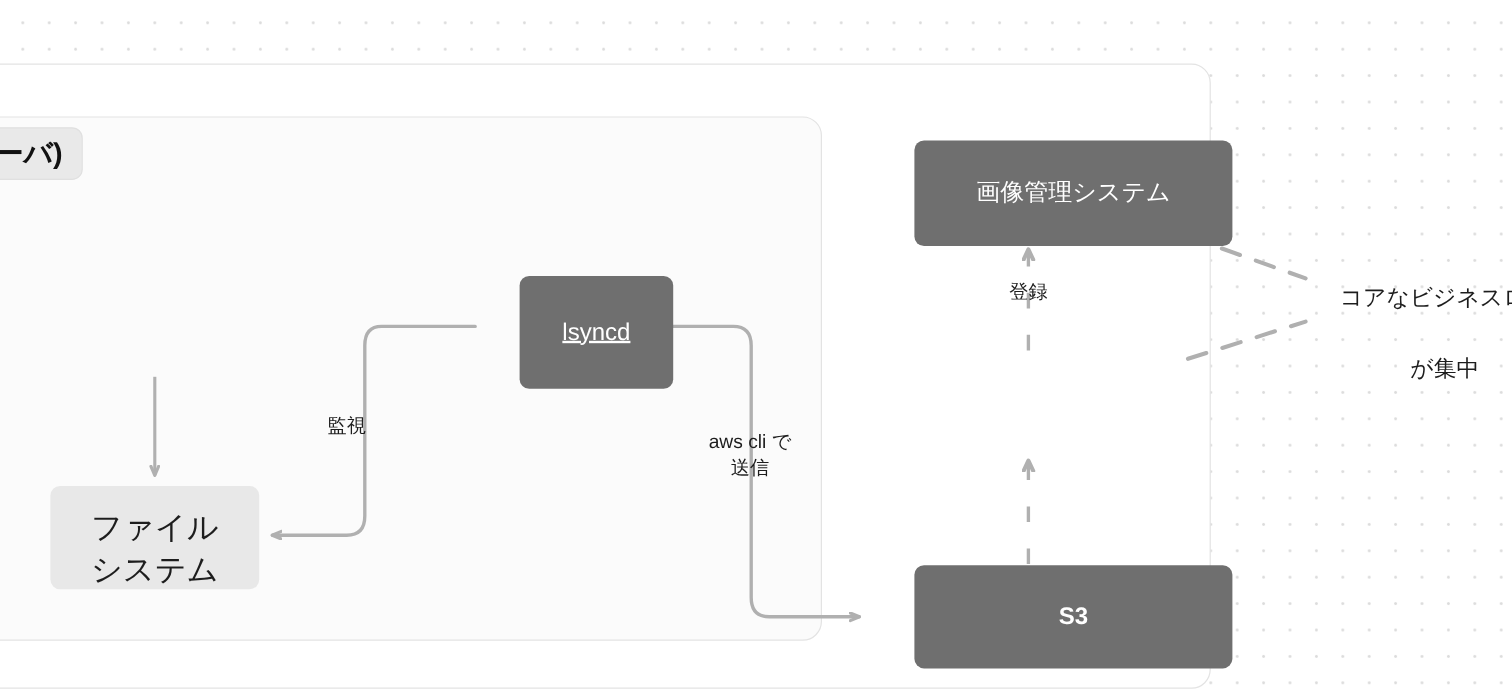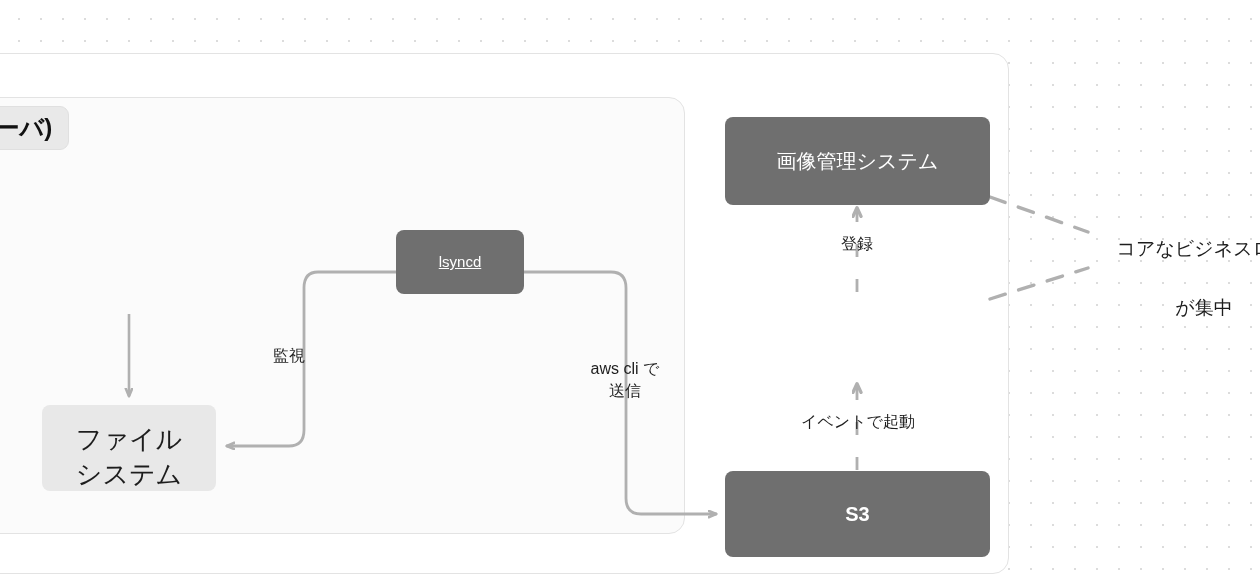--- a/index.html
+++ b/index.html
@@ -72,29 +72,30 @@
     flex-direction: column;
     align-items: center;
     justify-content: center;
     text-align: center;
     box-sizing: border-box;
     line-height: 1.32;
   }
   .node.dark {
     background: #6f6f6f;
     color: #ffffff;
+    margin-left: 37px;
   }
   .node.light {
     background: #e8e8e8;
     color: #1d1d1d;
   }
   .node .line-bold { font-weight: bold; }
 
   #node-vsftpd   { left: 63px;  top: 229px; width: 133px; height: 85px;  font-size: 20px; }
-  #node-lsyncd   { left: 396px; top: 230px; width: 128px; height: 64px;  font-size: 15px; text-decoration: underline; }
+  #node-lsyncd   { left: 396px; top: 230px; width: 128px; height: 94px;  font-size: 20px; text-decoration: underline; }
   #node-fs       { left: 42px;  top: 405px; width: 174px; height: 86px;  font-size: 26px; justify-content: flex-end; }
   #node-imgsys   { left: 725px; top: 117px; width: 265px; height: 88px;  font-size: 20px; }
   #node-lambda   { left: 725px; top: 293px; width: 265px; height: 88px;  font-size: 19px; }
   #node-s3       { left: 725px; top: 471px; width: 265px; height: 86px;  font-size: 20px; }
 
   
   .edge-label {
     position: absolute;
     color: #1d1d1d;
     text-align: center;
@@ -189,20 +190,19 @@
     <span class="line-bold">S3</span>
   </div>
 
   <div class="edge-label" id="label-kanshi">監視</div>
 
   <div class="edge-label" id="label-awscli">aws cli で
 送信</div>
 
   <div class="edge-label" id="label-touroku">登録</div>
 
-  <div class="edge-label" id="label-event">イベントで起動</div>
 
   <div class="edge-label" id="label-core">
     <div>コアなビジネスロジ</div>
     <div>が集中</div>
   </div>
 
 </div>
 
 </body></html>

